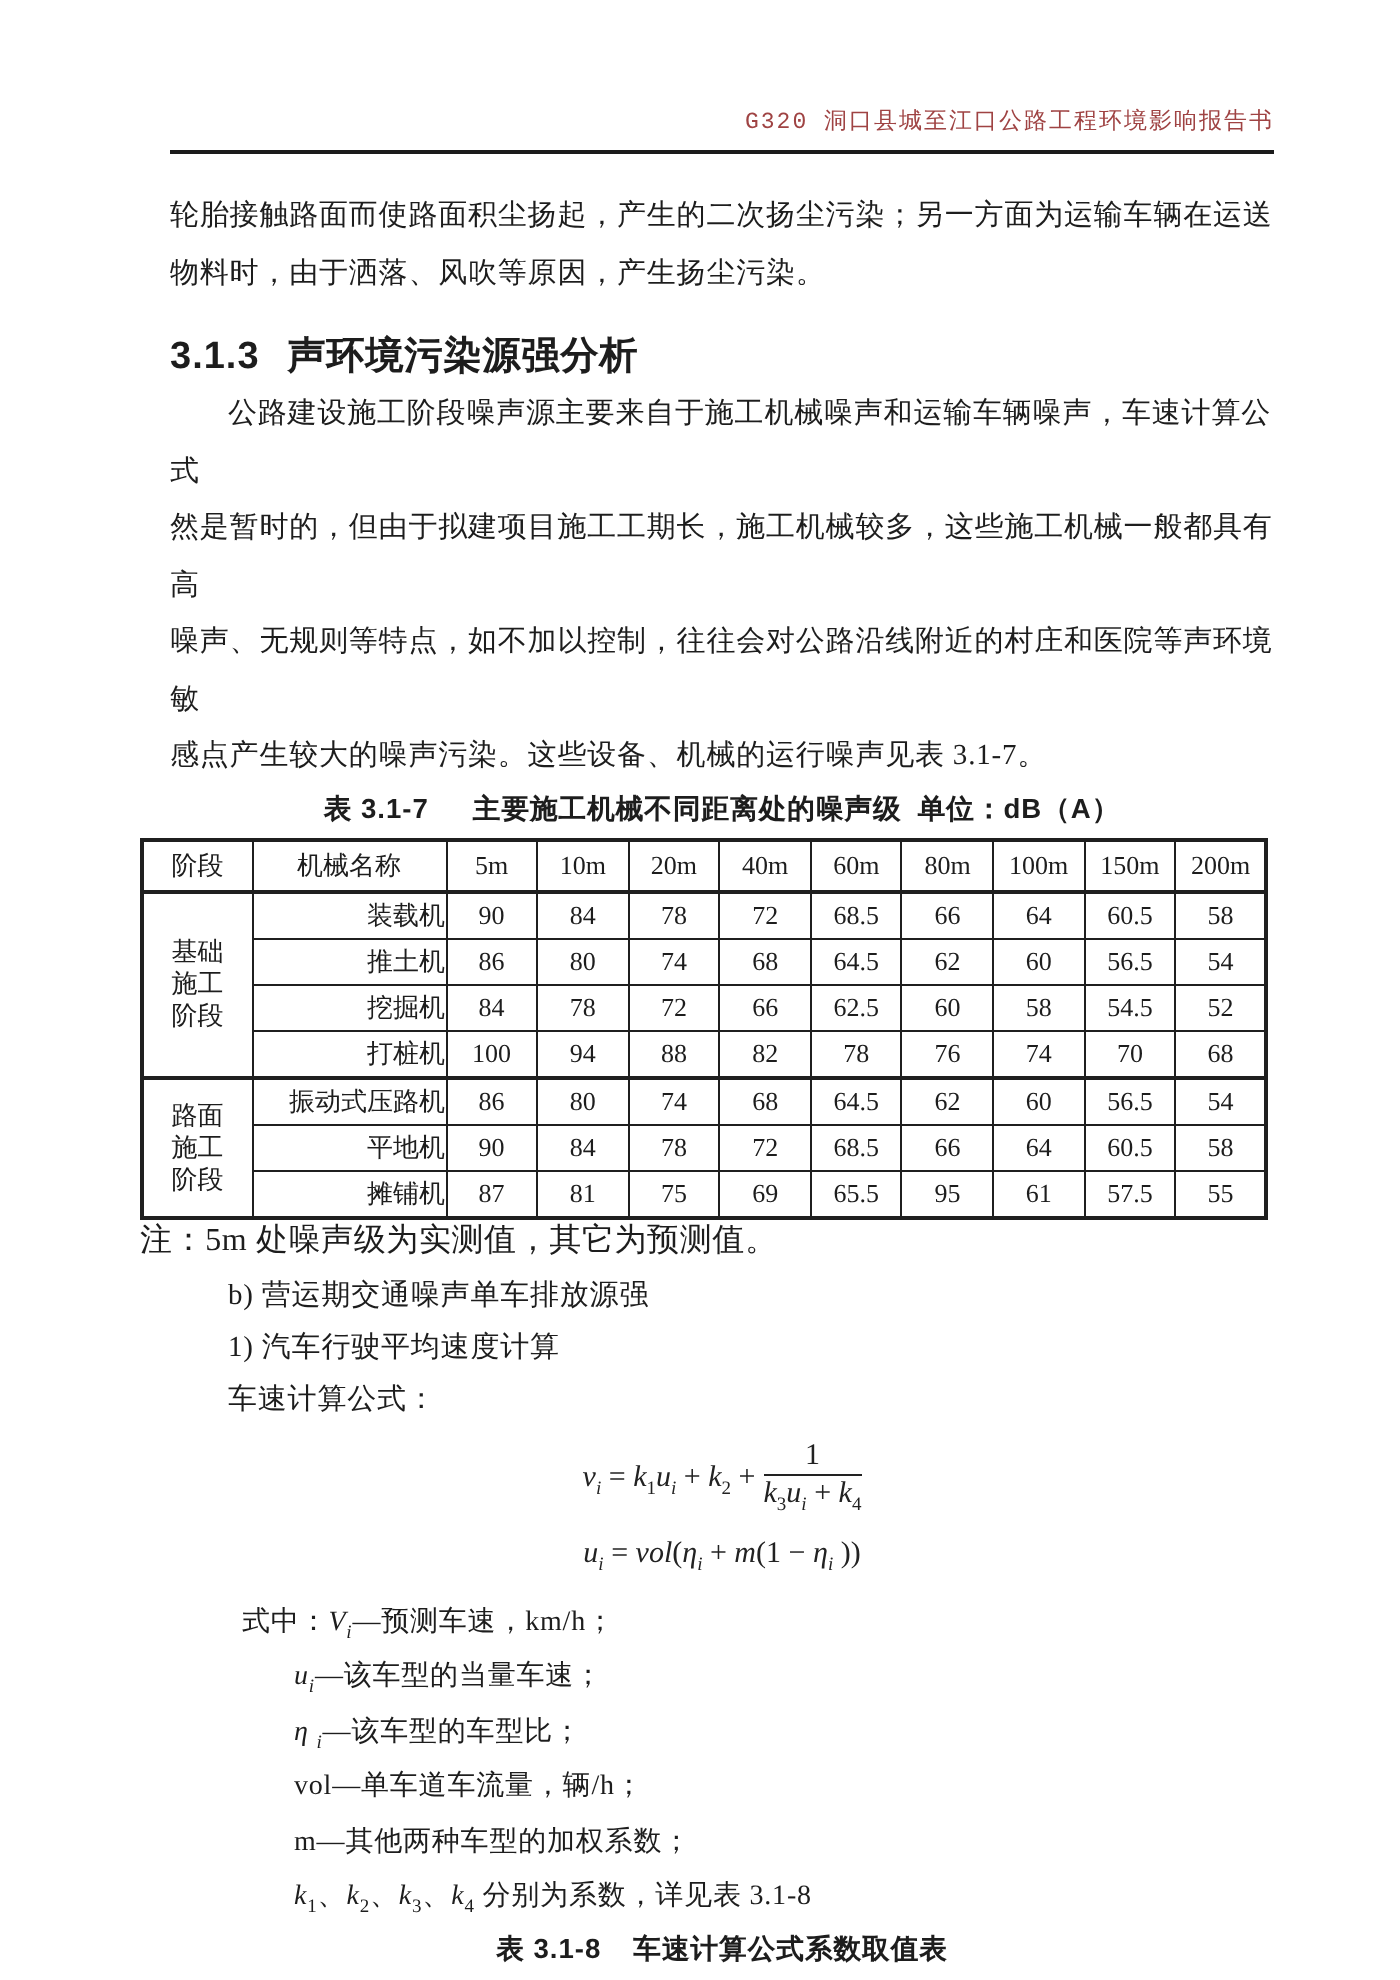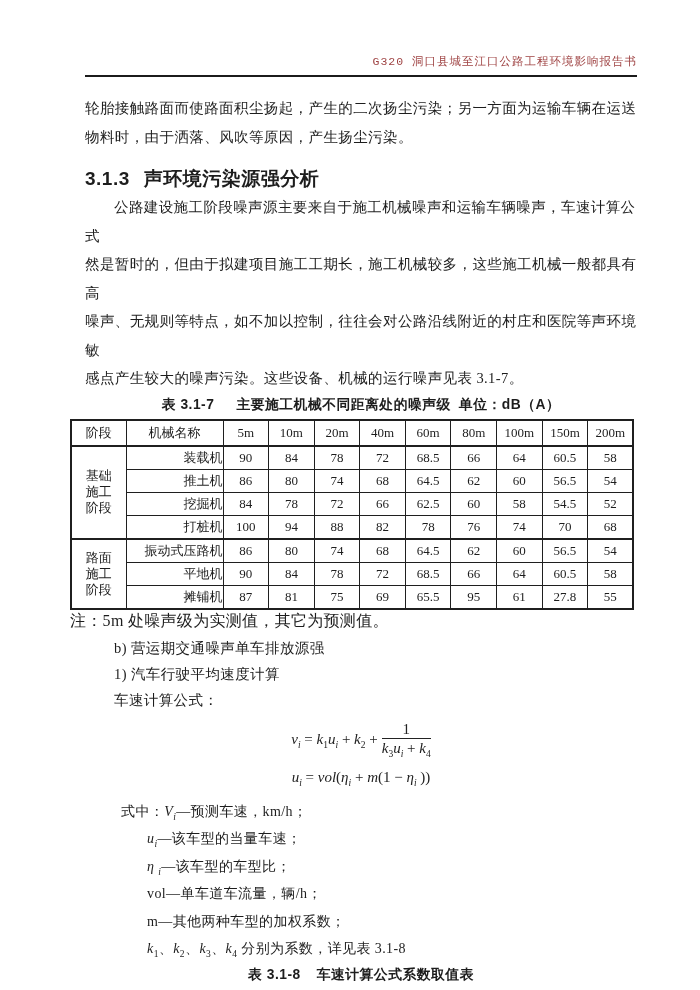--- a/index.html
+++ b/index.html
@@ -202,21 +202,21 @@
       </tr>
       <tr>
         <td class="mname">摊铺机</td>
         <td>87</td>
         <td>81</td>
         <td>75</td>
         <td>69</td>
         <td>65.5</td>
         <td>95</td>
         <td>61</td>
-        <td>27.8</td>
+        <td>57.5</td>
         <td>55</td>
       </tr>
     </tbody>
       </table>
 
     <div class="note" style="margin-left:-15px;">注：5m 处噪声级为实测值，其它为预测值。</div>
 
     <div class="bline indent" style="line-height:26px;margin-top:6px;">b) 营运期交通噪声单车排放源强</div>
     <div class="bline indent" style="line-height:26px;">1) 汽车行驶平均速度计算</div>
     <div class="bline indent" style="line-height:26px;">车速计算公式：</div>

